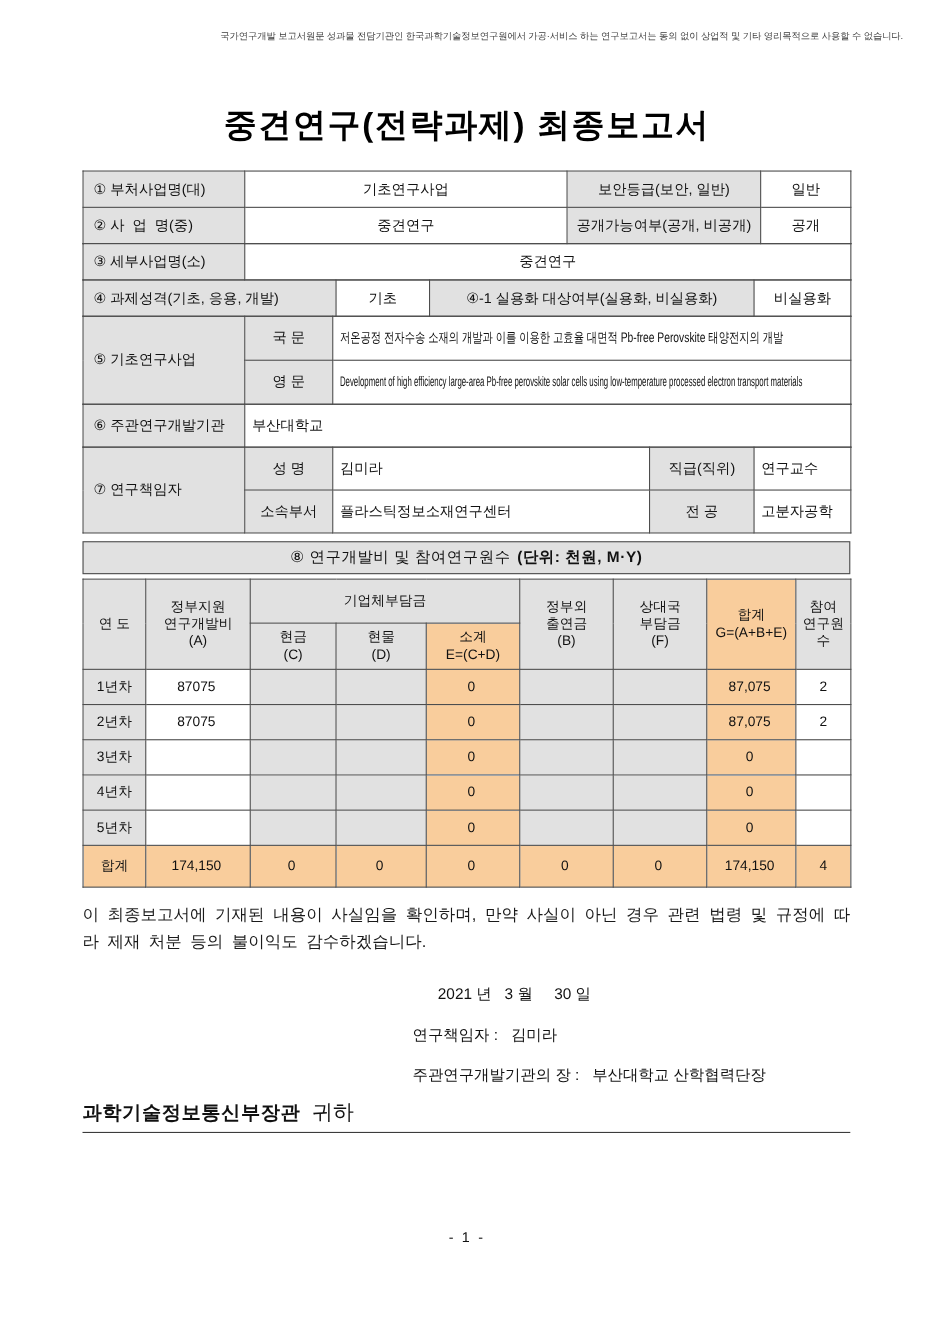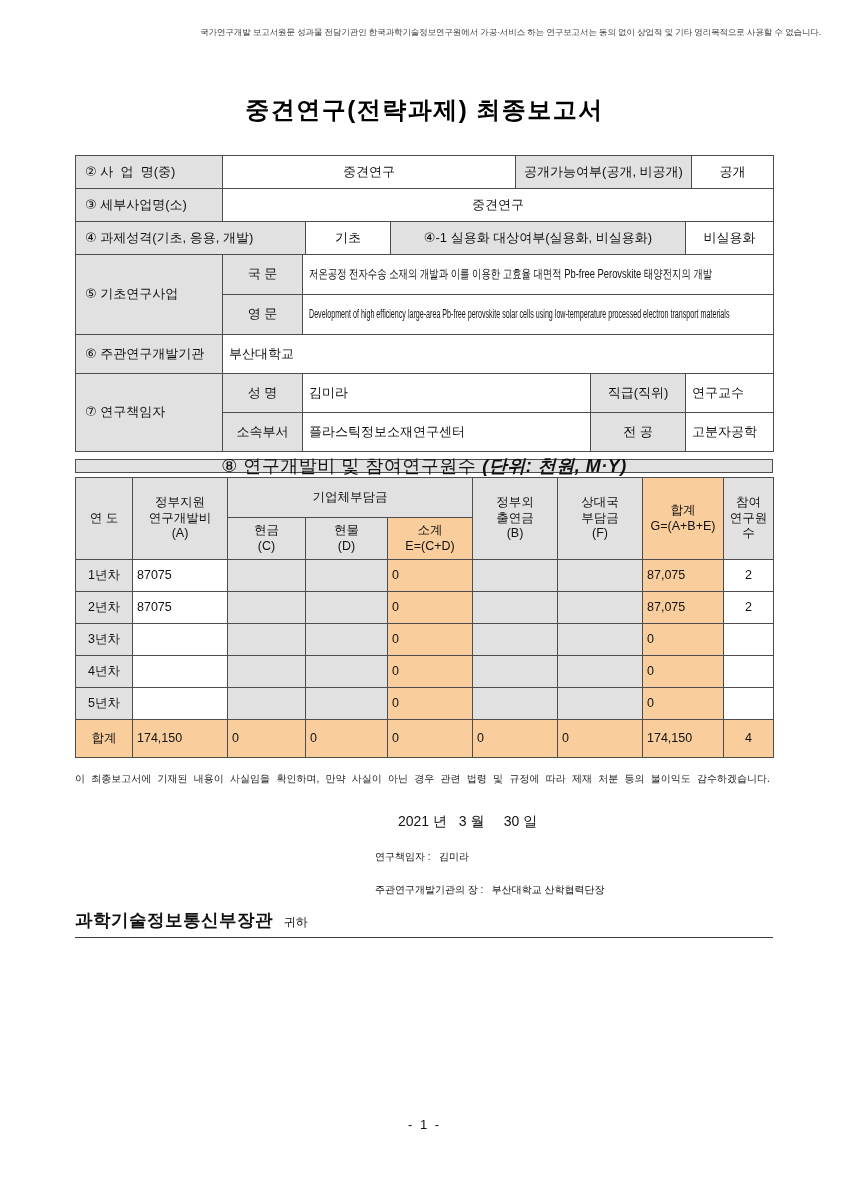--- a/index.html
+++ b/index.html
@@ -12,21 +12,21 @@
   }
   .page { position: relative; width: 849px; height: 1200px; overflow: hidden; background:#fff; }
 
   .disclaimer {
     position: absolute; top: 27px; right: 28px;
     font-size: 8.5px; color: #3c3c3c; letter-spacing: -0.1px;
     white-space: nowrap;
   }
   .doc-title {
     position: absolute; top: 94px; left: 0; width: 100%;
-    text-align: center; font-size: 24px; font-weight: bold;
+    text-align: center; font-size: 30px; font-weight: bold;
     letter-spacing: 1.5px; color: #000;
   }
 
   .content { position: absolute; left: 75px; top: 155px; width: 698px; }
 
   table { border-collapse: collapse; table-layout: fixed; width: 698px; }
   .stack { margin-top: -1px; }
   td {
     border: 1px solid #4d4d4d;
     font-size: 13px; line-height: 1.25;
@@ -39,55 +39,55 @@
   .lab { background: #e1e1e1; text-align: left; padding-left: 9px; white-space: pre; }
   .sublab { background: #e1e1e1; text-align: center; white-space: pre; }
   .cen { text-align: center; }
   .lft { text-align: left; padding-left: 6px; }
 
   .squeeze { display: inline-block; transform-origin: 0 50%; white-space: nowrap; }
   .sq-kor { font-size: 12.5px; transform: scaleX(0.75); }
   .sq-eng { font-size: 12.5px; transform: scaleX(0.57); }
 
   .band8 {
-    margin-top: 7px; height: 14px; width: 698px;
+    margin-top: 7px; height: 30px; width: 698px;
     background: #e1e1e1; border: 1px solid #4d4d4d;
     display: flex; align-items: center; justify-content: center;
-    font-size: 18px; letter-spacing: 0.5px;
-  }
-  .band8 .unit { font-weight: bold; margin-left: 6px; font-style: italic; }
+    font-size: 14px; letter-spacing: 0.5px;
+  }
+  .band8 .unit { font-weight: bold; margin-left: 6px; }
 
   .budget { margin-top: 4px; }
   .budget td { font-size: 12.5px; white-space: pre-line; }
   .budget .hd { background: #e1e1e1; text-align: center; padding: 0 1px; }
   .budget .hd-or { background: #f9cd9c; text-align: center; padding: 0 1px; }
   .hr1 td { height: 40px; }
   .hr2 td { height: 42px; }
   .yr td { height: 32px; }
   .yr-total td { height: 38px; background: #f9cd9c; }
   .ylab { background: #e1e1e1; text-align: center; }
-  .num { text-align: left; padding-right: 7px; }
+  .num { text-align: center; padding-right: 7px; }
   .dis { background: #e1e1e1; }
   .org { background: #f9cd9c; }
   .cnt { text-align: center; }
 
   .t9 { margin-top: 7px; }
   .t9 td { height: 40px; font-size: 14px; }
   .t9 .val { text-align: center; border-top: 2.5px solid #000; }
 
   .statement {
     margin-top: 13px; width: 698px;
-    font-size: 10px; line-height: 1.65; text-align: justify;
+    font-size: 15px; line-height: 1.65; text-align: justify;
     word-spacing: 3.5px; color: #1a1a1a;
   }
   .sig-date  { margin-top: 25px; margin-left: 323px; font-size: 14px; white-space: pre; }
-  .sig-line  { margin-top: 19px; margin-left: 300px; font-size: 10px; white-space: pre; }
+  .sig-line  { margin-top: 19px; margin-left: 300px; font-size: 14px; white-space: pre; }
   .ministry  { margin-top: 11px; font-size: 13px; }
   .ministry .mname { font-size: 17.5px; font-weight: bold; letter-spacing: 0.5px; }
-  .ministry .honor { font-size: 12px; margin-left: 7px; }
+  .ministry .honor { font-size: 19px; margin-left: 7px; }
   .divider { margin-top: 5px; border-top: 1.5px solid #3c3c3c; width: 698px; }
   .note { margin-top: 12px; font-size: 13.5px; word-spacing: 3px; padding-left: 11px; }
 
   .page-num { position: absolute; top: 1117px; left: 0; width: 100%; text-align: center; font-size: 13px; letter-spacing: 2px; }
 </style>
 </head>
 <body>
 
 <div class="page">
 
@@ -98,20 +98,26 @@
   <div class="content">
 
     <table class="h33">
       <colgroup>
           <col style="width:147px">
           <col style="width:293px">
           <col style="width:176px">
           <col style="width:82px">
         </colgroup>
       <tbody>
+          <tr>
+        <td class="lab">① 부처사업명(대)</td>
+        <td class="cen">기초연구사업</td>
+        <td class="sublab">보안등급(보안, 일반)</td>
+        <td class="cen">일반</td>
+      </tr>
       <tr>
         <td class="lab">② 사  업  명(중)</td>
         <td class="cen">중견연구</td>
         <td class="sublab">공개가능여부(공개, 비공개)</td>
         <td class="cen">공개</td>
       </tr>
     </tbody>
       </table>
 
     <table class="h33 stack">

